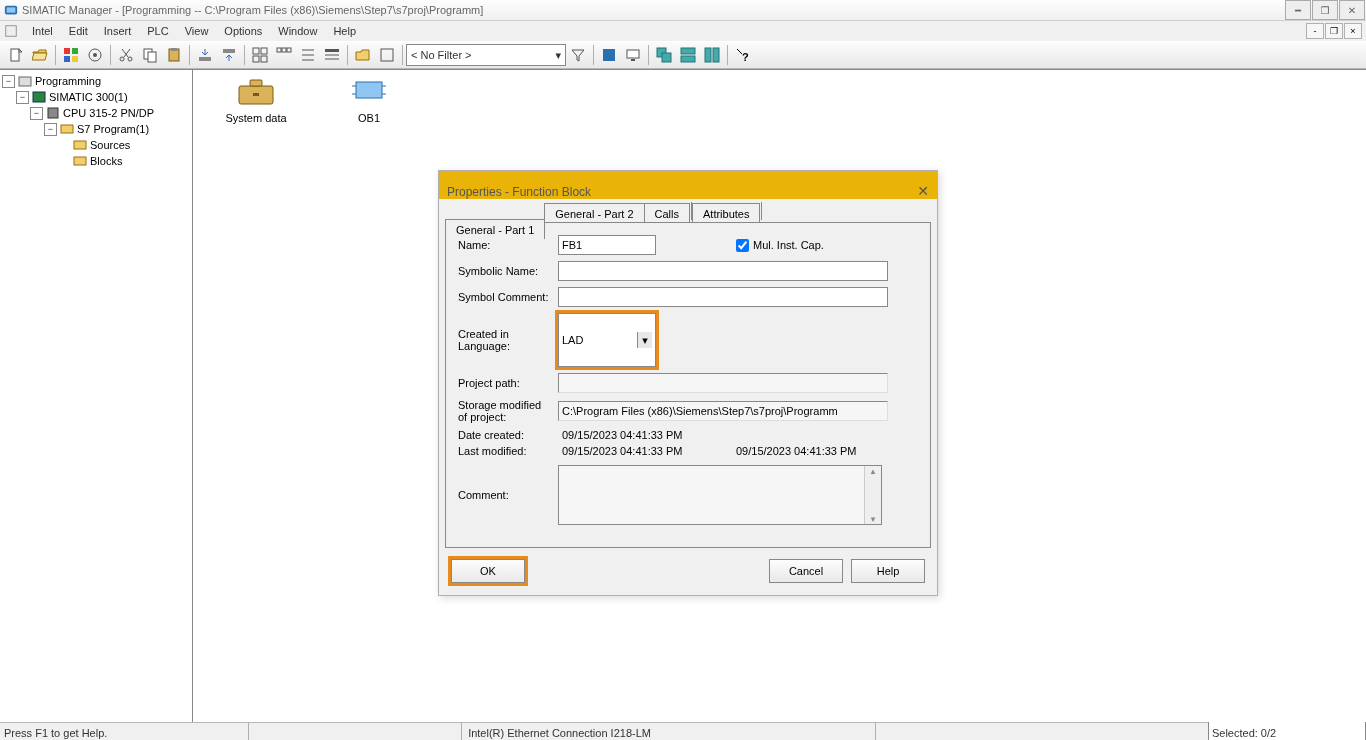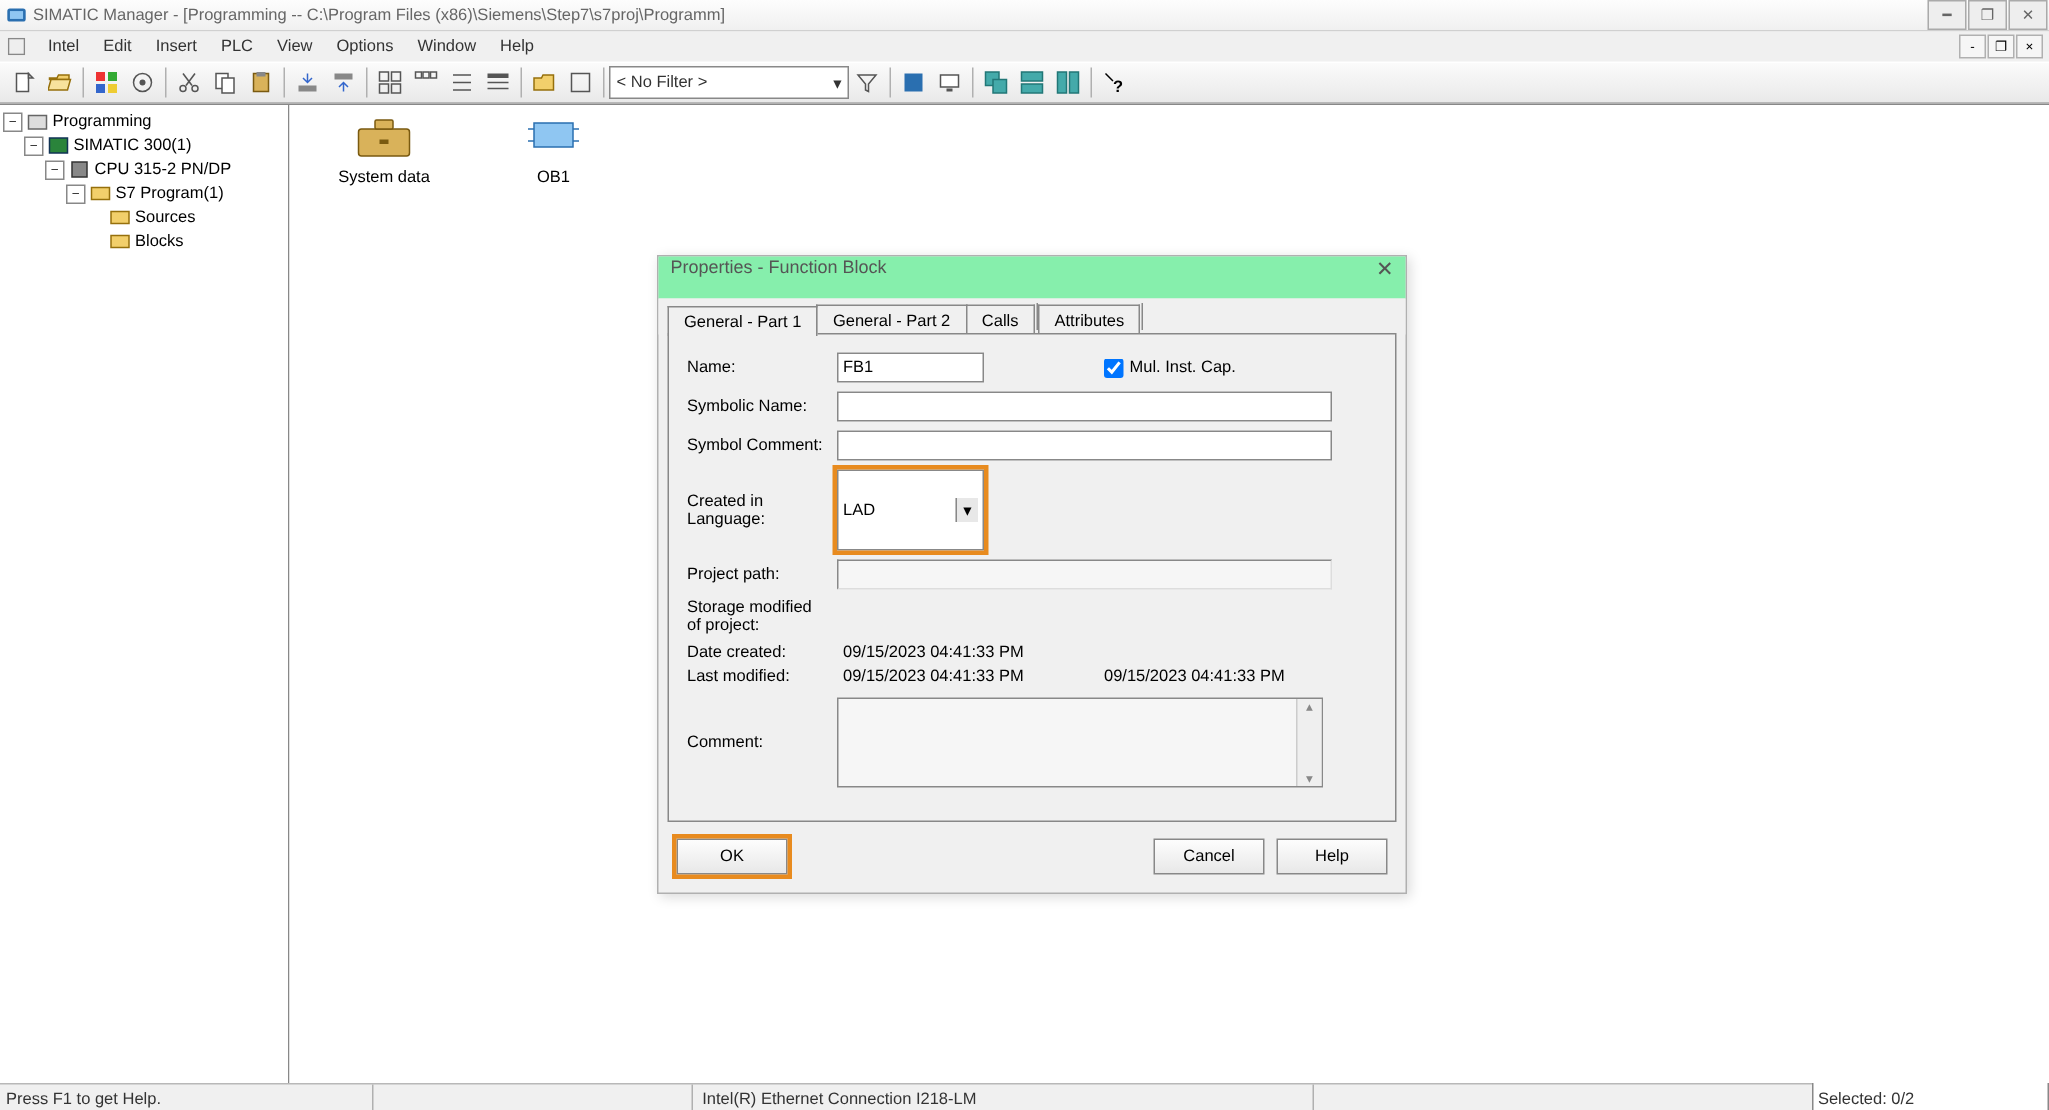--- a/index.html
+++ b/index.html
@@ -30,26 +30,26 @@
 .cicon{position:absolute;width:90px;text-align:center}
 .cicon-img{width:42px;height:32px;margin:0 auto 4px}
 .cicon-label{font-size:11px;color:#000}
 .statusbar{height:20px;background:#f0f0f0;border-top:1px solid #b8b8b8;display:flex;align-items:center;font-size:11px;color:#333}
 .sb-left{padding-left:4px}
 .sb-box{border-left:1px solid #b0b0b0;height:100%;display:flex;align-items:center;padding:0 6px;margin-left:auto}
 .sb-box.fixed{width:260px;overflow:hidden}
 .sb-box.sel{width:150px}
 
 .dialog{position:absolute;left:433px;top:170px;width:498px;background:#f0f0f0;border:1px solid #b0b0b0;box-shadow:2px 2px 8px rgba(0,0,0,0.15)}
-.dlg-title{height:28px;display:flex;align-items:flex-start;padding:0 8px;color:#555;font-size:12px;background:#86efac}
+.dlg-title{height:28px;display:flex;align-items:flex-end;padding:0 8px;color:#555;font-size:12px;background:#eab308}
 .dlg-close{margin-left:auto;font-family:Arial;font-size:14px;color:#555}
 .tabs{height:24px;display:flex;align-items:flex-end;padding-left:6px;background:#f0f0f0}
 .tab{padding:4px 10px 3px;border:1px solid #888;border-bottom:none;background:#f0f0f0;font-size:11px;margin-right:0;margin-left:-1px}
 .tab.first{margin-left:0}
-.tab.active{background:#f0f0f0;position:relative;top:1px;z-index:2}
+.tab.active{background:#f0f0f0;position:relative;top:16px;z-index:2}
 .tab-sep{width:1px;height:18px;background:#888;align-self:center;margin:0 1px}
 .tabpage{border:1px solid #888;margin:0 6px;padding:12px 12px 16px;background:#f0f0f0;position:relative;top:-1px}
 .fr{display:flex;align-items:center;margin-bottom:6px;min-height:20px}
 .fr-label{width:100px;color:#000;font-size:11px}
 .fr-label.tall{line-height:12px}
 .inp{height:18px;border:1px solid #888;background:#fff;padding:0 3px;font-size:11px}
 .inp.name{width:90px}
 .inp.wide{width:322px}
 .inp.ro{background:#f6f6f6;border-top:1px solid #888;border-left:1px solid #888;border-bottom:1px solid #ddd;border-right:1px solid #ddd}
 .sel{height:20px;border:1px solid #888;background:#fff;width:90px;display:flex;align-items:center;padding:16px 3px;font-size:11px}
@@ -367,20 +367,21 @@
             <span>LAD</span>
             <span class="sel-arrow">▾</span>
           </div>
         </div>
         <div class="fr">
           <span class="fr-label">Project path:</span>
           <div class="inp wide ro"></div>
         </div>
         <div class="fr">
           <span class="fr-label tall"><span>Storage modified</span><br><span>of project:</span></span>
+          <div class="inp wide ro" style="line-height:18px">C:\Program Files (x86)\Siemens\Step7\s7proj\Programm</div>
         </div>
         <div class="tstamp" style="margin-top:4px">
           <span class="c1">Date created:</span>
           <span class="c2">09/15/2023 04:41:33 PM</span>
           <span class="c3"></span>
         </div>
         <div class="tstamp" style="margin-top:4px">
           <span class="c1">Last modified:</span>
           <span class="c2">09/15/2023 04:41:33 PM</span>
           <span class="c3">09/15/2023 04:41:33 PM</span>

